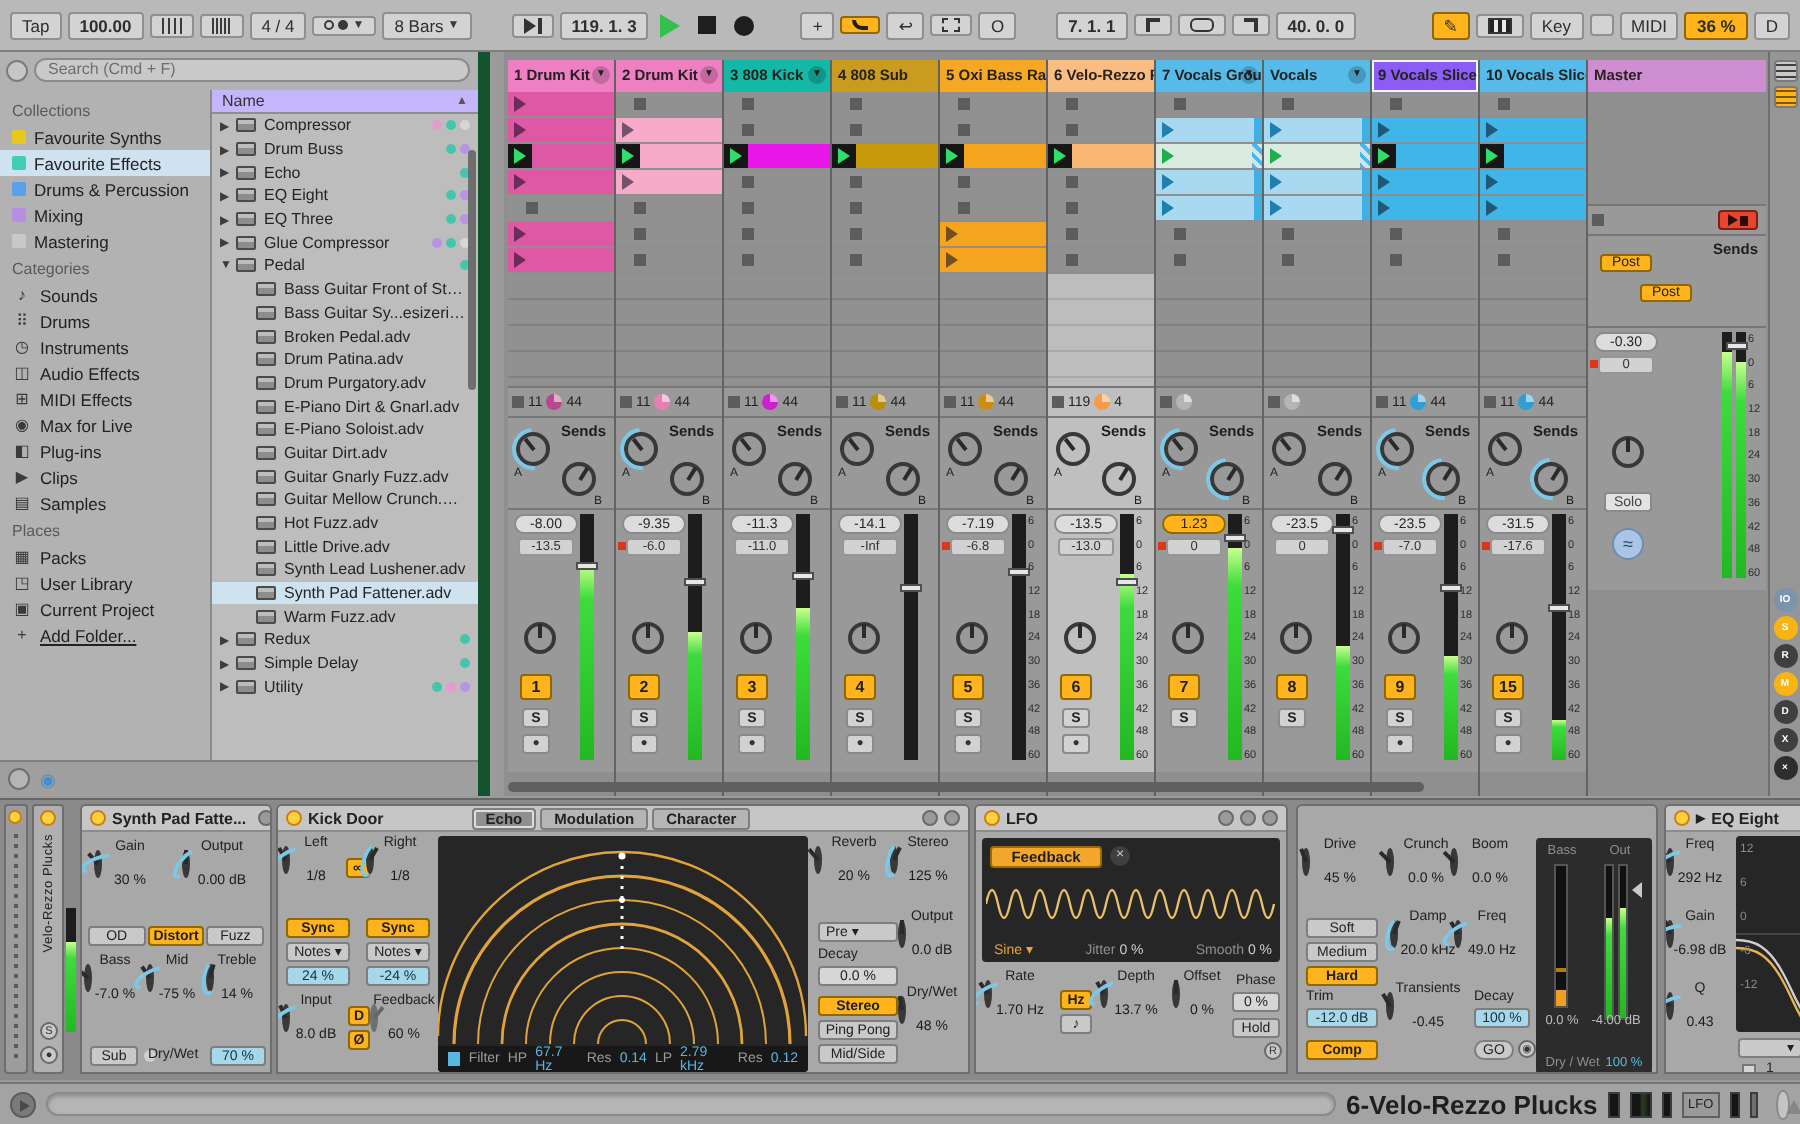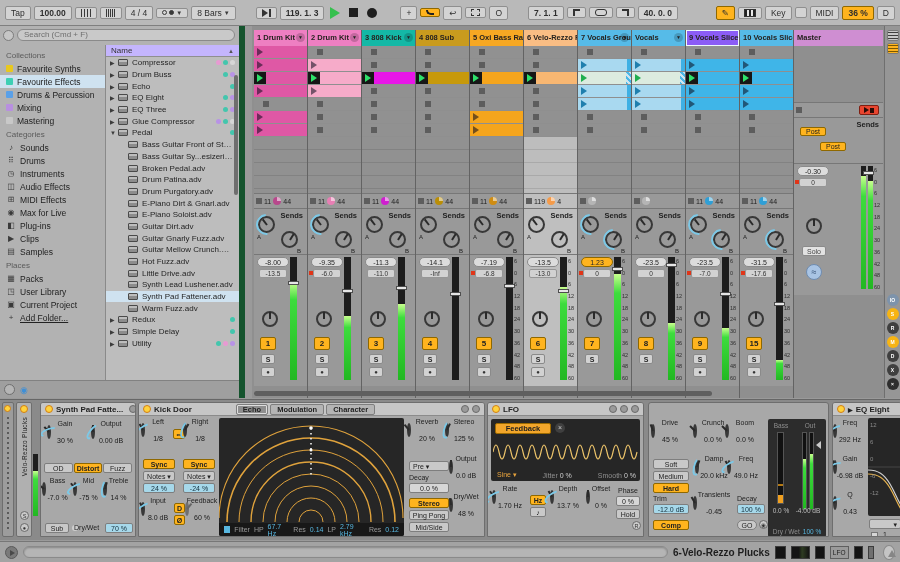--- a/index.html
+++ b/index.html
@@ -150,21 +150,21 @@
 .dmeter{position:absolute;background:#1d1d1d;}
 .cgpan{position:absolute;background:#2c2c2c;border-radius:2px;}
 .cgl{font-size:6.5px;color:#8f8f8f;text-align:center;}
 .cgv{font-size:6.5px;color:#bdbdbd;text-align:center;}
 .blue{color:#58b7e0;}
 
 #statusbar{position:absolute;left:0;top:541px;width:900px;height:21px;background:#a3a3a3;border-top:1px solid #777;display:flex;align-items:center;padding:0 5px;gap:5px;}
 #sbcirc{width:13px;height:13px;border-radius:50%;background:#7a7a7a;border:1px solid #5a5a5a;position:relative;flex:none;}
 #sbcirc::after{content:"";position:absolute;left:4px;top:3px;border-left:5px solid #4a4a4a;border-top:3px solid transparent;border-bottom:3px solid transparent;}
 #infofield{width:645px;height:12px;background:#b5b5b5;border:1px solid #8a8a8a;border-radius:6px;box-shadow:inset 0 1px 2px rgba(0,0,0,.25);flex:none;}
-#chainlabel{font-size:10px;font-weight:bold;color:#1e1e1e;white-space:nowrap;}
+#chainlabel{font-size:13px;font-weight:bold;color:#1e1e1e;white-space:nowrap;}
 .thumbw{height:13px;background:#141414;border:1px solid #3c3c3c;}
 #lfochip{height:13px;background:#9a9a9a;border:1px solid #5f5f5f;font-size:6.5px;line-height:12px;padding:0 2px;color:#1d1d1d;}
 #pushtri{width:15px;height:15px;border-radius:50%;background:#c4c4c4;border:1px solid #8a8a8a;position:relative;margin-left:4px;}
 #pushtri::after{content:"";position:absolute;left:3.5px;top:4px;border-bottom:7px solid #868686;border-left:4px solid transparent;border-right:4px solid transparent;}
 svg{display:block;}
 </style>
 </head>
 <body>
 
 <div id="toolbar">

